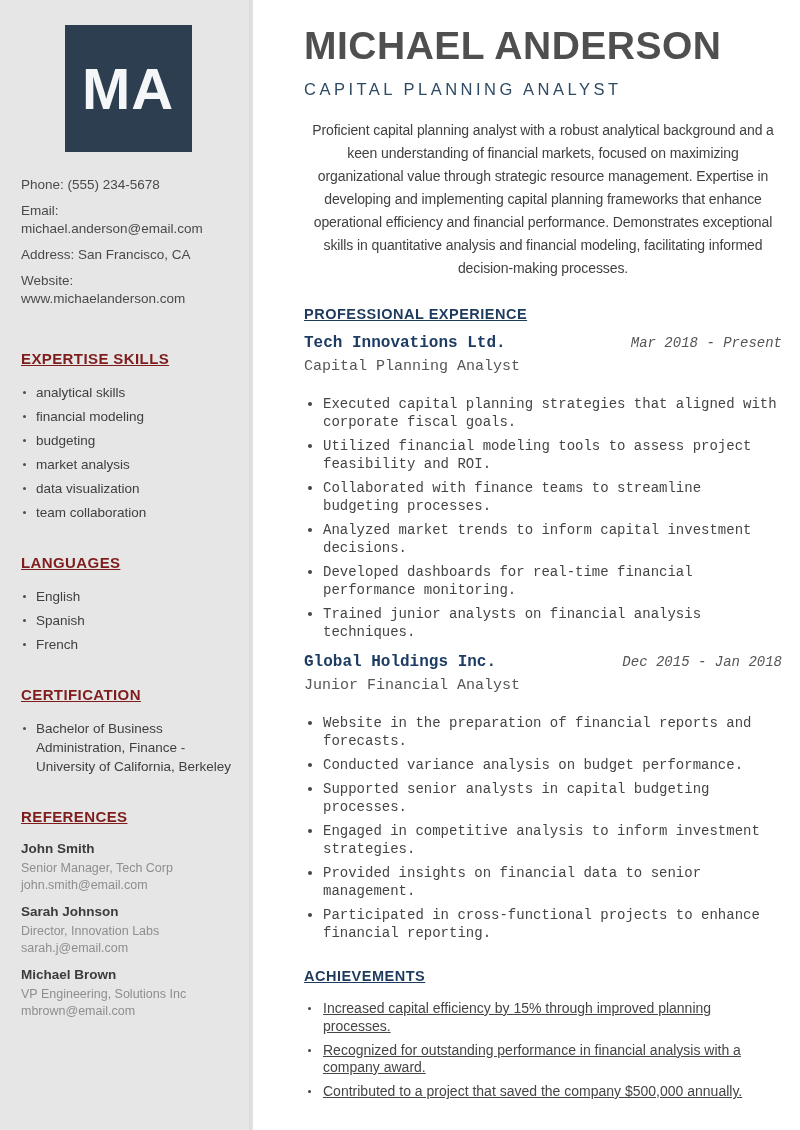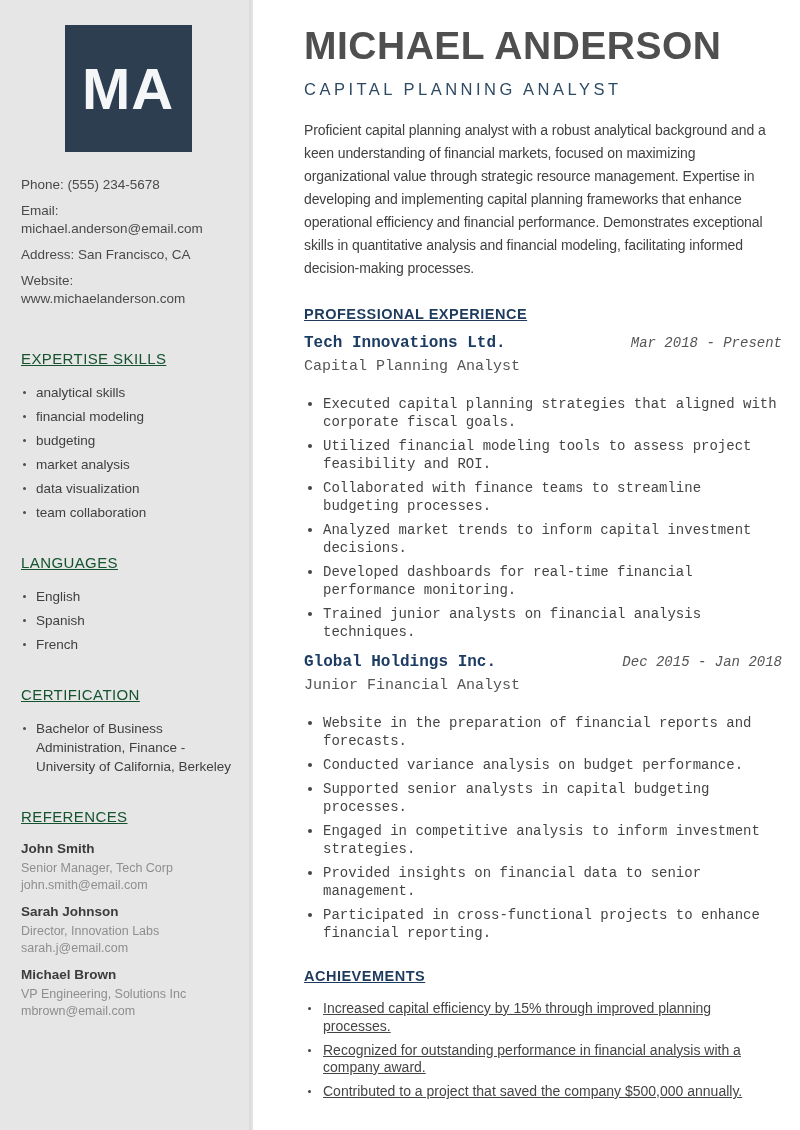--- a/index.html
+++ b/index.html
@@ -33,22 +33,22 @@
     display: flex; align-items: center; justify-content: center;
     font-size: 58px; font-weight: bold; letter-spacing: 1px;
     margin: 0 auto 22px auto;
   }
   .contact { margin-top: 24px; }
   .contact p {
     font-size: 13.5px; color: #4a4a4a;
     line-height: 18px; margin-bottom: 8px;
   }
   .side-heading {
-    font-size: 15px; font-weight: normal;
-    color: #14532d;
+    font-size: 15px; font-weight: bold;
+    color: #7f1d1d;
     text-decoration: underline;
     letter-spacing: 0.4px;
     margin-bottom: 16px;
   }
   .side-heading.first { margin-top: 42px; }
   .side-heading.after-list { margin-top: 32px; }
   .side-list { list-style: none; }
   .side-list li {
     position: relative;
     padding-left: 15px;
@@ -83,20 +83,21 @@
     color: #2e4a63;
     letter-spacing: 3.5px;
     margin-top: 15px;
   }
   .summary {
     font-size: 14px; letter-spacing: -0.1px;
     color: #414141;
     line-height: 23px;
     margin-top: 20px;
     width: 478px;
+    text-align: center;
   }
   .main-heading {
     font-size: 14.5px; font-weight: bold;
     color: #1e3a5c;
     text-decoration: underline;
     letter-spacing: 0.5px;
     margin-top: 26px;
   }
   .job { margin-top: 12px; font-family: Liberation Mono, monospace; }
   .job-header {

